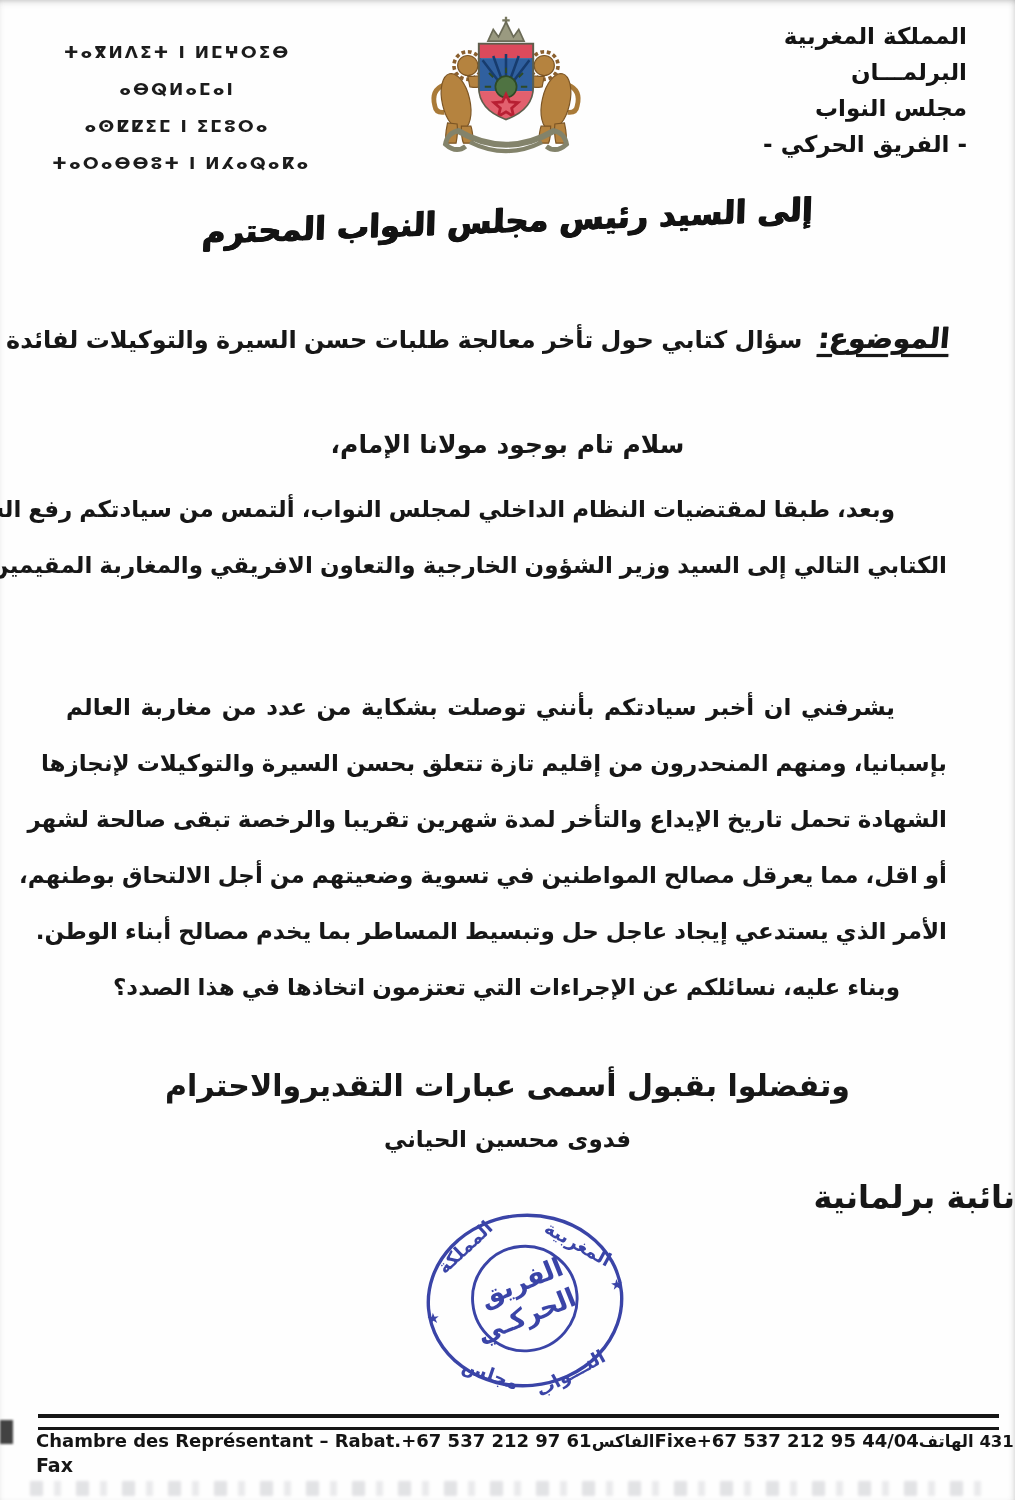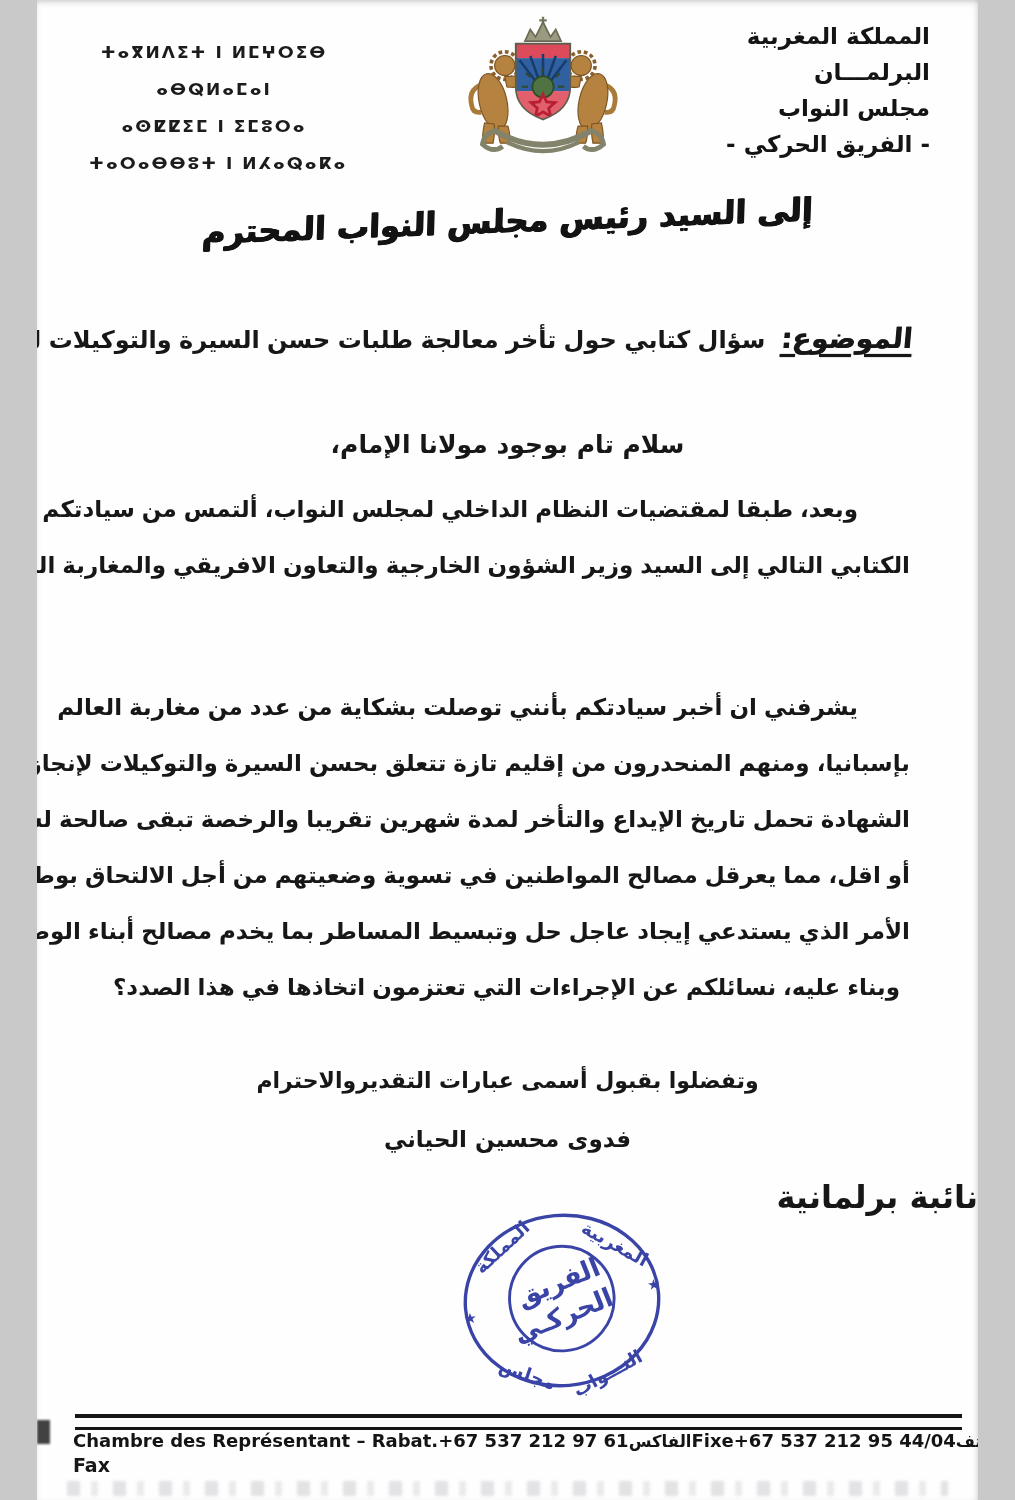--- a/index.html
+++ b/index.html
@@ -1,17 +1,17 @@
 <!DOCTYPE html>
 <html lang="ar" style="--stamp-blue: #2a35a0; --lion-tan: #b5833f; --shield-red: #dc4a5c; --shield-blue: #30609f; --olive: #83836b; --star-red: #b81f33; --ink: #171717;"><head>
 <meta charset="utf-8">
 <style>
   html,body{margin:0;padding:0;background:#c9c9c9;}
   .page{
-    position:relative;width:941px;height:1500px;background:#fefefe;
+    position:relative;width:1015px;height:1500px;background:#fefefe;
     margin:0 auto;overflow:hidden;color:#171717;
     font-family:"DejaVu Sans",sans-serif;font-weight:700;
   }
   .page::before{
     content:"";position:absolute;inset:0;pointer-events:none;
     box-shadow:inset 0 4px 9px -5px rgba(60,60,60,.45), inset -4px 0 8px -6px rgba(60,60,60,.3);
   }
   
   .hdr-tifinagh{
     position:absolute;left:52px;top:34px;width:250px;text-align:center;
@@ -49,21 +49,21 @@
     font-size:23px;line-height:56px;height:56px;word-spacing:-1px;white-space:nowrap;overflow:visible;
   }
   .jline.indent{padding-right:52px;}
   .minister{
     position:absolute;top:623px;right:68px;direction:rtl;font-size:25px;
     text-decoration:underline;text-decoration-thickness:2.2px;text-underline-offset:7px;
   }
   .qline{
     direction:rtl;text-align:center;font-size:23px;line-height:56px;height:56px;word-spacing:-1px;white-space:nowrap;
   }
-  .closing{position:absolute;top:1068px;left:0;right:0;text-align:center;direction:rtl;font-size:22px;}
+  .closing{position:absolute;top:1068px;left:0;right:0;text-align:center;direction:rtl;font-size:30px;}
   .sig-name{position:absolute;top:1126px;left:0;right:0;text-align:center;direction:rtl;font-size:23px;}
   .sig-title{position:absolute;top:1178px;left:0;right:0;text-align:right;direction:rtl;font-size:32px;}
   
   .stamp{position:absolute;left:404px;top:1198px;width:242px;height:205px;transform:rotate(-5deg);opacity:.92;}
   .stamp svg{width:100%;height:100%;}
   .stamp text{fill:var(--stamp-blue,#2a35a0);font-family:"DejaVu Sans",sans-serif;font-weight:700;}
   
   .footer-rule{position:absolute;left:38px;right:16px;top:1414px;height:9px;
     border-top:4px solid #161616;border-bottom:3px solid #161616;}
   .footer-line{

